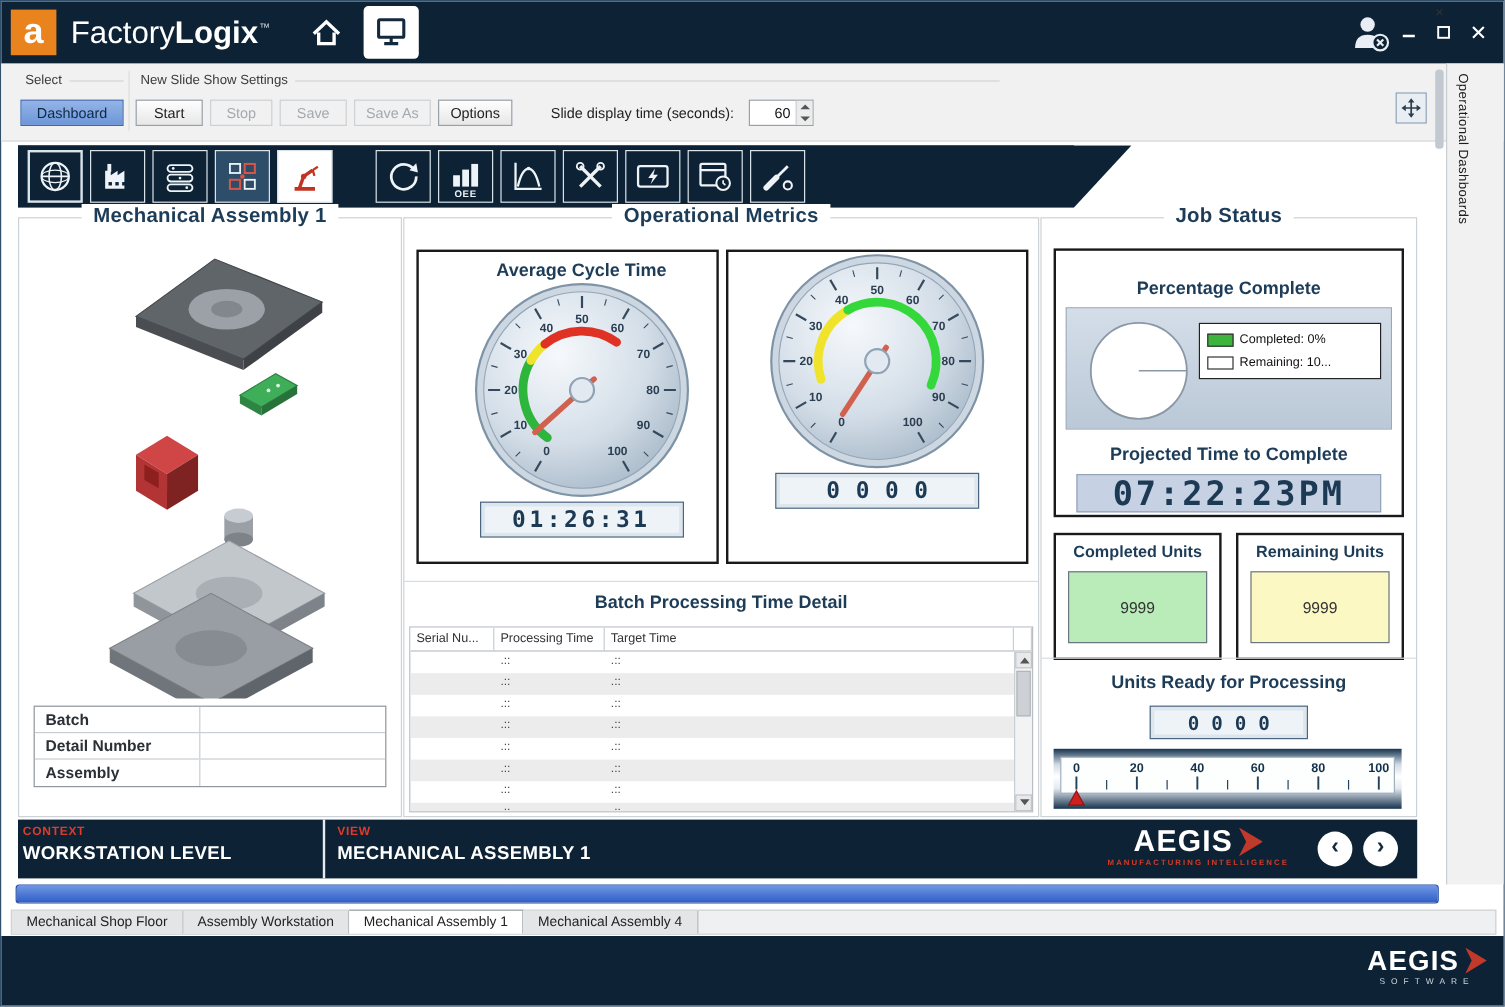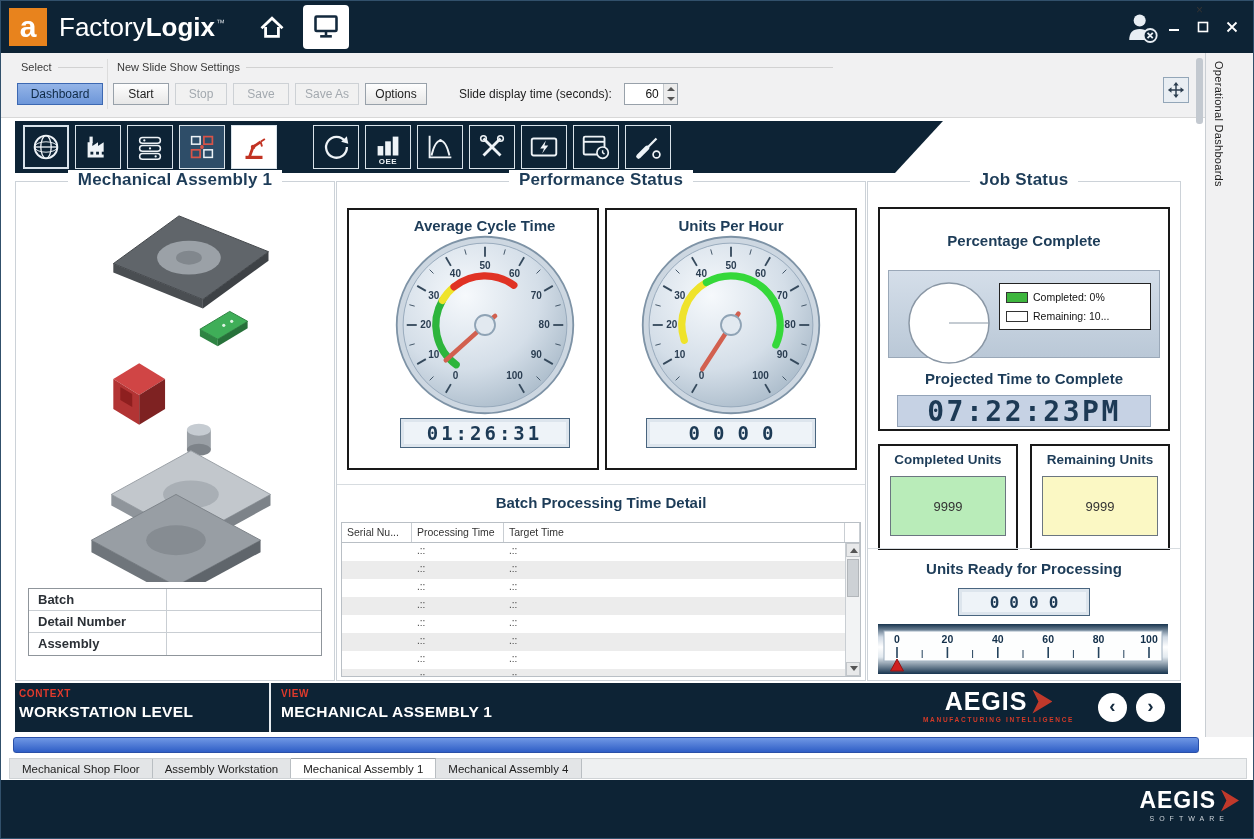--- a/index.html
+++ b/index.html
@@ -93,21 +93,21 @@
   .vs-btn{position:absolute;left:0;width:14px;height:14px;background:#e8e9ea;border:1px solid #c2c6ca;cursor:pointer;}
   .vs-up{top:0;} .vs-down{bottom:0;}
   .vs-up::after,.vs-down::after{content:"";position:absolute;left:3px;border-left:4px solid transparent;border-right:4px solid transparent;}
   .vs-up::after{top:4px;border-bottom:5px solid #555;}
   .vs-down::after{bottom:4px;border-top:5px solid #555;}
   .vs-thumb{position:absolute;left:1px;top:16px;width:12px;height:38px;background:#cdd1d5;border:1px solid #b2b6ba;cursor:pointer;}
 
   
   .jbox{position:absolute;left:10px;top:25px;width:292px;height:224px;border:2px solid #191919;background:#fff;}
   .jbox-title{margin-top:23px;text-align:center;font-weight:bold;font-size:15px;color:#1d3c58;}
-  .pct-panel{margin:21px 8px 0;height:88px;background:linear-gradient(#d4dee9,#bac8d7);border:1px solid #9aa8b8;position:relative;}
+  .pct-panel{margin:7px 8px 0;height:102px;background:linear-gradient(#d4dee9,#bac8d7);border:1px solid #9aa8b8;position:relative;}
   .pie{position:absolute;left:16px;top:8px;}
   .legend{position:absolute;right:8px;top:12px;width:152px;background:#fff;border:1px solid #222;padding:7px 6px;display:flex;flex-direction:column;gap:7px;}
   .leg-row{display:flex;align-items:center;gap:5px;font-size:10.5px;color:#111;}
   .leg-swatch{width:22px;height:11px;border:1px solid #333;flex:0 0 auto;}
   .proj-title{margin-top:12px;text-align:center;font-weight:bold;font-size:15px;color:#1d3c58;}
   .proj-box{margin:8px auto 0;width:254px;height:32px;background:#c6d2e4;border:1px solid #93a3b8;display:flex;align-items:center;justify-content:center;}
   .proj-digits{font-family:"DejaVu Sans Mono",monospace;font-weight:bold;font-size:28px;color:#1d3a55;letter-spacing:2.5px;}
   .ubox{position:absolute;top:262px;width:140px;height:106px;border:2px solid #191919;background:#fff;}
   #ubox-completed{left:10px;} #ubox-remaining{left:162px;}
   .ubox-title{margin-top:6px;text-align:center;font-weight:bold;font-size:13.5px;color:#1d3c58;}
@@ -393,21 +393,21 @@
           <div class="info-value"></div>
         </div>
         <div class="info-row">
           <div class="info-label">Assembly</div>
           <div class="info-value"></div>
         </div>
       </div>
   </div>
 
   <div class="panel" id="panel-center">
-    <div class="panel-title"><span>Performance Status</span></div>
+    <div class="panel-title"><span>Operational Metrics</span></div>
 
     <div class="gbox" id="gbox0">
       <div class="gbox-title">Average Cycle Time</div>
       <div class="gauge-holder">
           <svg viewBox="0 0 200 200" width="182" height="182">
             <defs>
               <radialGradient id="gface0" cx="38%" cy="32%" r="75%">
                 <stop offset="0%" stop-color="#f6f9fc"></stop>
                 <stop offset="60%" stop-color="#d4dee8"></stop>
                 <stop offset="100%" stop-color="#a9bac9"></stop>
@@ -451,21 +451,20 @@
             <text x="156.3" y="136.0" text-anchor="middle" font-size="11" font-weight="bold" fill="#2b3e52" font-family="Liberation Sans, sans-serif">90</text>
             <text x="132.5" y="159.8" text-anchor="middle" font-size="11" font-weight="bold" fill="#2b3e52" font-family="Liberation Sans, sans-serif">100</text>
             <line x1="111.1" y1="90.0" x2="56.9" y2="138.8" stroke="#d2604f" stroke-width="5" stroke-linecap="round"></line>
             <circle cx="100" cy="100" r="11" fill="#e2e9f0" stroke="#8fa3b5" stroke-width="2"></circle>
           </svg>
         </div>
       <div class="readout">01:26:31</div>
     </div>
 
     <div class="gbox" id="gbox1">
-      <div class="gbox-title">Units Per Hour</div>
       <div class="gauge-holder">
           <svg viewBox="0 0 200 200" width="182" height="182">
             <defs>
               <radialGradient id="gface1" cx="38%" cy="32%" r="75%">
                 <stop offset="0%" stop-color="#f6f9fc"></stop>
                 <stop offset="60%" stop-color="#d4dee8"></stop>
                 <stop offset="100%" stop-color="#a9bac9"></stop>
               </radialGradient>
             </defs>
             <circle cx="100" cy="100" r="97" fill="#cdd7e1" stroke="#7e93a6" stroke-width="2"></circle>

